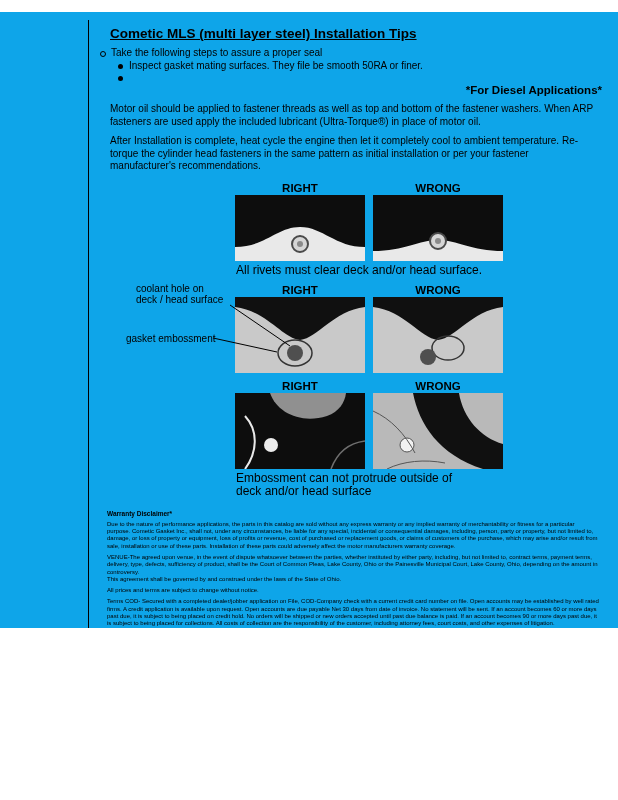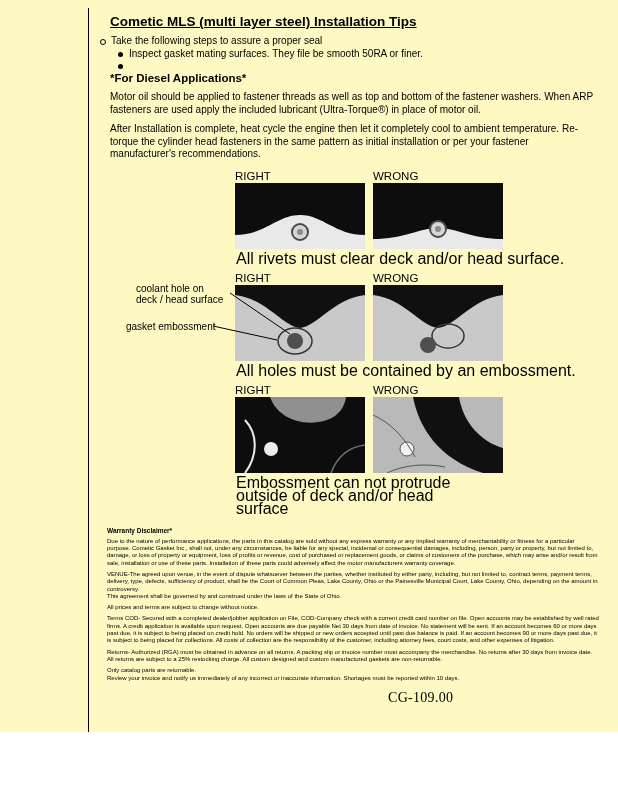--- a/index.html
+++ b/index.html
@@ -1,46 +1,46 @@
 <!DOCTYPE html>
 <html><head>
 <meta charset="utf-8">
 <style>
   html,body { margin:0; padding:0; background:#ffffff; }
   .page {
-    position:relative; width:618px; height:732px; margin:0 auto;
-    background:#fef9c3; color:#000;
+    position:relative; width:618px; height:616px; margin:12px auto;
+    background:#0ea5e9; color:#000;
     font-family:"Liberation Sans", sans-serif;
     overflow:hidden;
   }
   .left-rule { position:absolute; left:88px; top:8px; height:786px; width:1px; background:#000; }
   .content { position:absolute; left:96px; top:14px; width:506px; }
 
   .title { font-size:13.5px; font-weight:bold; text-decoration:underline; margin:0 0 6px 14px; }
 
   .bullets { margin:0; padding:0; list-style:none; font-size:10px; line-height:12.5px; }
   .bullets li { position:relative; padding-left:11px; margin-left:4px; }
   .bullets li.sub { margin-left:22px; }
   .bullet-circle { position:absolute; left:0; top:3.5px; width:4px; height:4px; border:1px solid #000; border-radius:50%; }
   .bullet-dot { position:absolute; left:0; top:4px; width:5px; height:5px; background:#000; border-radius:50%; }
 
-  .diesel-h { font-size:11.5px; font-weight:bold; margin:12px 0 0 14px; }
+  .diesel-h { font-size:11.5px; font-weight:bold; margin:12px 0 0 14px;text-align:right; }
   .para { font-size:10px; line-height:12.5px; margin:7px 0 0 14px; width:484px; }
 
   .diagrams { margin-top:8px; }
   .dia-row { position:relative; margin-top:6px; }
   .dia-heads { display:flex; gap:8px; margin-left:139px; width:268px; }
-  .dia-heads span { display:block; width:130px; font-size:11.5px; line-height:14px; }
+  .dia-heads span { display:block; width:130px; text-align:center; font-size:11.5px; line-height:14px;font-weight:bold; }
   .dia-panels { display:flex; gap:8px; margin-left:139px; }
   .dia-panels svg { display:block; }
-  .dia-caption { font-size:16px; line-height:13px; margin:3px 0 0 140px; }
+  .dia-caption { font-size:12px; line-height:13px; margin:3px 0 0 140px; }
   .dia-caption.narrow { width:240px; }
 
   .row2-label { position:absolute; font-size:10px; line-height:11.5px; }
-  .lab-coolant { left:40px; top:12px; }
+  .lab-coolant { left:40px; top:0; }
   .lab-emboss { left:30px; top:50px; }
   .leaders { position:absolute; left:0; top:0; pointer-events:none; }
 
   .warranty { margin:12px 0 0 11px; width:492px; font-size:6px; line-height:7.3px; }
   .warranty h2 { font-size:6.5px; font-weight:bold; margin:0 0 4px 0; }
   .warranty p { margin:0 0 4px 0; }
   .warranty p.tight { margin-bottom:0; }
 
   .footer { font-size:14px; margin:8px 0 0 292px; letter-spacing:0.3px;font-family:Liberation Serif, serif; }
 </style>
@@ -117,21 +117,20 @@
         </div>
         <div class="row2-label lab-coolant">
           <span>coolant hole on</span><br>
           <span>deck / head surface</span>
         </div>
         <div class="row2-label lab-emboss">gasket embossment</div>
         <svg class="leaders" width="300" height="100" viewBox="0 0 300 100">
           <line x1="134" y1="22" x2="194" y2="63" stroke="#000" stroke-width="1"></line>
           <line x1="117" y1="55" x2="181" y2="69" stroke="#000" stroke-width="1"></line>
         </svg>
-        <div class="dia-caption">All holes must be contained by an embossment.</div>
       </div>
 
       <div class="dia-row">
         <div class="dia-heads">
           <span>RIGHT</span>
           <span>WRONG</span>
         </div>
         <div class="dia-panels">
           <svg width="130" height="76" viewBox="0 0 130 76">
             <rect width="130" height="76" fill="#0d0d0d"></rect>

